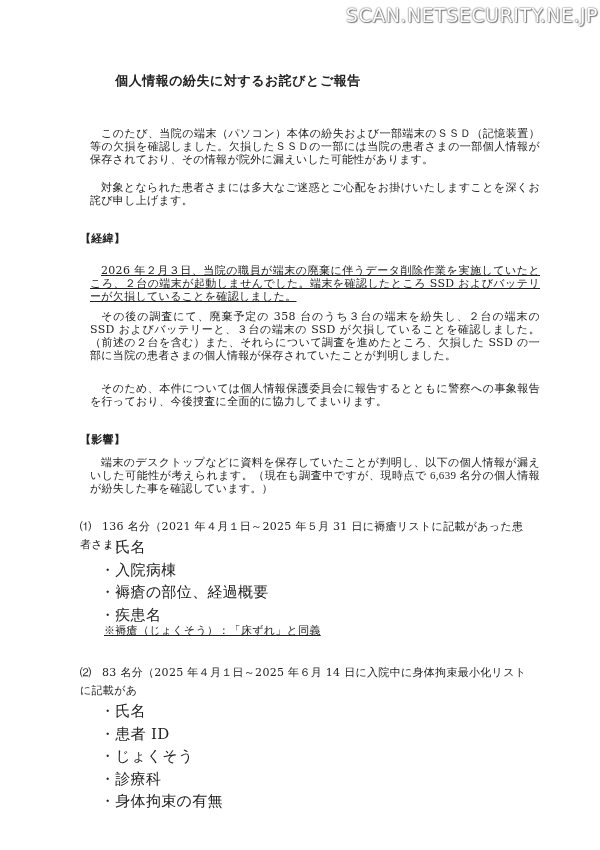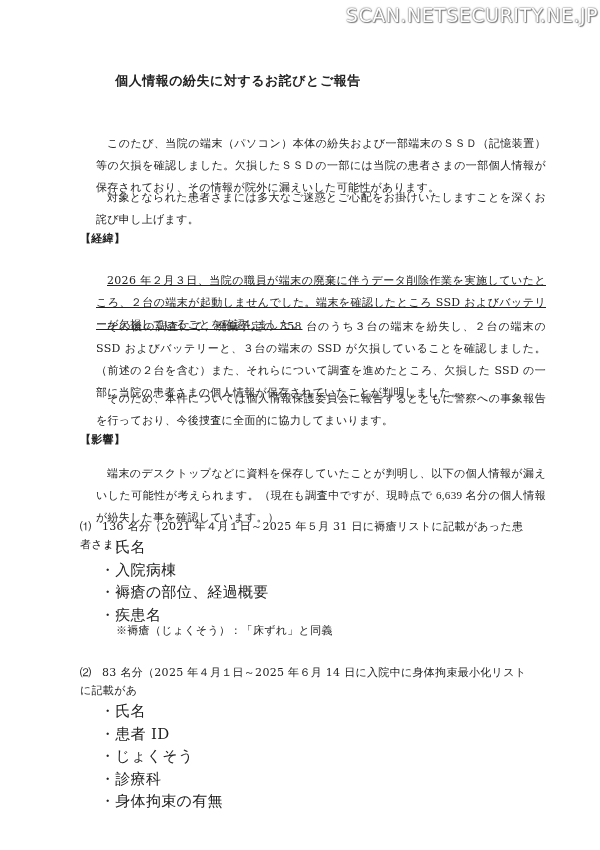--- a/index.html
+++ b/index.html
@@ -15,40 +15,40 @@
     color: #ffffff;
     text-shadow: 0 0 1px #555, 0 0 2px #777, 1px 1px 1px #888;
   }
   .page { position: absolute; left: 0; top: 0; width: 600px; }
   .title {
     position: absolute; left: 0; width: 476px; top: 72px;
     text-align: center; font-weight: bold; font-size: 13px; letter-spacing: 0.5px;
   }
   .para {
     position: absolute; left: 80px; width: 450px;
-    font-size: 11px; line-height: 22px; letter-spacing: 0.3px;
-    margin: 16px; text-align: justify;
+    font-size: 11px; line-height: 13px; letter-spacing: 0.3px;
+    margin: 10px; text-align: justify;
   }
   .para.indent { text-indent: 1em; }
   .heading {
     position: absolute; left: 80px; font-size: 11px; font-weight: bold; letter-spacing: 0.3px;
   }
   .item-head {
     position: absolute; left: 80px; width: 450px;
     font-size: 11px; line-height: 18px; letter-spacing: 0.3px;
   }
   .item-head .num { display: inline-block; width: 22px; }
   .item-head .cont { display: block; padding-left: 63px; }
   .bullets {
     position: absolute; left: 100px; margin: 0; padding: 0; list-style: none;
     font-size: 15px; line-height: 22.5px; letter-spacing: 0.3px;
   }
   .bullets li::before { content: "・"; }
   .note {
-    position: absolute; left: 116px; font-size: 11px; letter-spacing: 0.3px;
+    position: absolute; left: 104px; font-size: 11px; letter-spacing: 0.3px; text-decoration: underline;
   }
 </style>
 </head>
 <body>
 
 <div class="watermark">SCAN.NETSECURITY.NE.JP</div>
 
 <div class="page">
   <div class="title">個人情報の紛失に対するお詫びとご報告</div>
 

